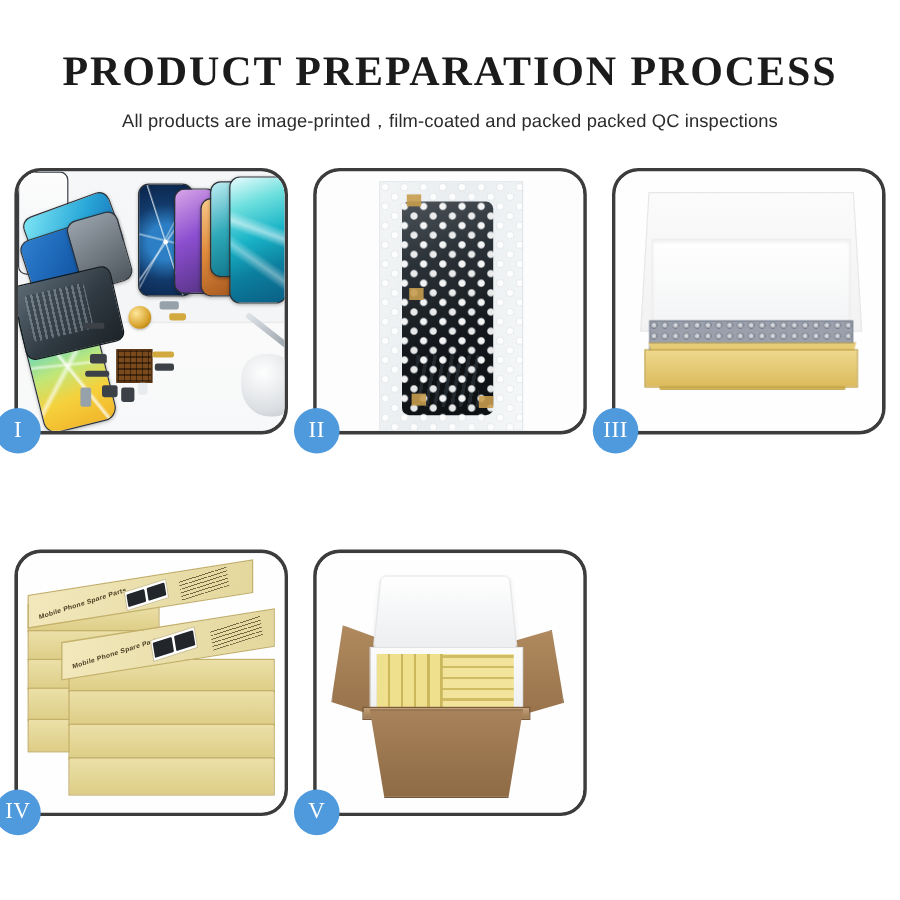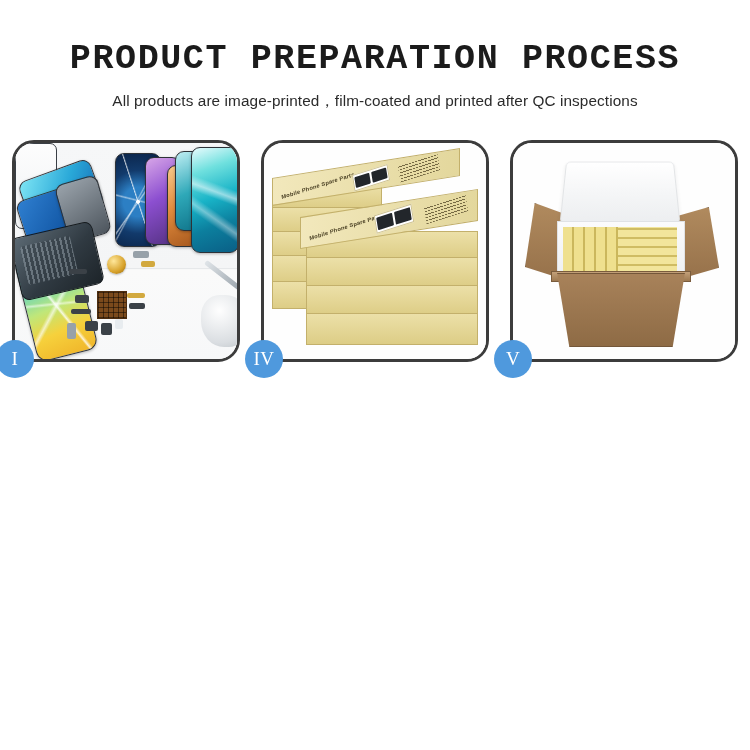--- a/index.html
+++ b/index.html
@@ -14,21 +14,21 @@
     overflow: hidden;
     position: relative;
   }
 
   
   .header {
     padding-top: 42px;
     text-align: center;
   }
   .title {
-    font-family: Liberation Mono, monospace;
+    font-family: Liberation Serif, serif;
     font-size: 35px;
     font-weight: bold;
     letter-spacing: 1.6px;
     color: #1b1b1b;
     line-height: 1;
     white-space: nowrap;
   }
   .subtitle {
     margin-top: 14px;
     font-family: "Liberation Sans", sans-serif;
@@ -377,21 +377,21 @@
     background: rgba(215,192,160,.85);
     transform: rotate(16deg);
   }
   .c6-tab { position: absolute; background: rgba(126,100,66,.75); }
 </style>
 </head>
 <body>
 
 <div class="header">
   <div class="title">PRODUCT PREPARATION PROCESS</div>
-  <div class="subtitle">All products are image-printed，film-coated and printed after QC inspections</div>
+  <div class="subtitle">All products are image-printed，film-coated and packed packed QC inspections</div>
 </div>
 
 <div class="grid">
 
   <div class="panel">
     <div class="panel-inner p1">
       <div class="shelf-line"></div>
       <div class="phone ph-a"></div>
       <div class="phone ph-blue"></div>
       <div class="phone ph-grey"></div>
@@ -415,21 +415,43 @@
       <div class="part" style="left:86px;top:180px;width:11px;height:12px;"></div>
       <div class="part wht" style="left:100px;top:176px;width:8px;height:10px;"></div>
       <div class="part gold" style="left:112px;top:150px;width:18px;height:5px;"></div>
       <div class="part" style="left:114px;top:160px;width:16px;height:6px;"></div>
       <div class="tweezer"></div>
       <div class="glove"></div>
     </div>
     <div class="badge">I</div>
   </div>
 
-
+  <div class="panel">
+    <div class="panel-inner p2">
+      <div class="bubble-bag">
+        <div class="screen-inside"></div>
+        <div class="tape" style="left:22px;top:10px;"></div>
+        <div class="tape" style="left:24px;top:88px;"></div>
+        <div class="tape" style="left:26px;top:176px;"></div>
+        <div class="tape" style="left:82px;top:178px;"></div>
+      </div>
+    </div>
+    <div class="badge">II</div>
+  </div>
+
+  <div class="panel">
+    <div class="panel-inner p3">
+      <div class="box3-lid"></div>
+      <div class="foam3"></div>
+      <div class="bubble3"></div>
+      <div class="box3-body"></div>
+      <div class="box3-front"></div>
+    </div>
+    <div class="badge">III</div>
+  </div>
 
   <div class="panel">
     <div class="panel-inner p4">
       <div class="stack">
 
         <div class="sbox" style="left:2px;top:28px;width:108px;height:22px;"></div>
         <div class="sbox" style="left:2px;top:50px;width:108px;height:24px;"></div>
         <div class="sbox" style="left:2px;top:74px;width:108px;height:24px;"></div>
         <div class="sbox" style="left:2px;top:98px;width:108px;height:26px;"></div>
         <div class="sbox" style="left:2px;top:124px;width:108px;height:26px;"></div>

